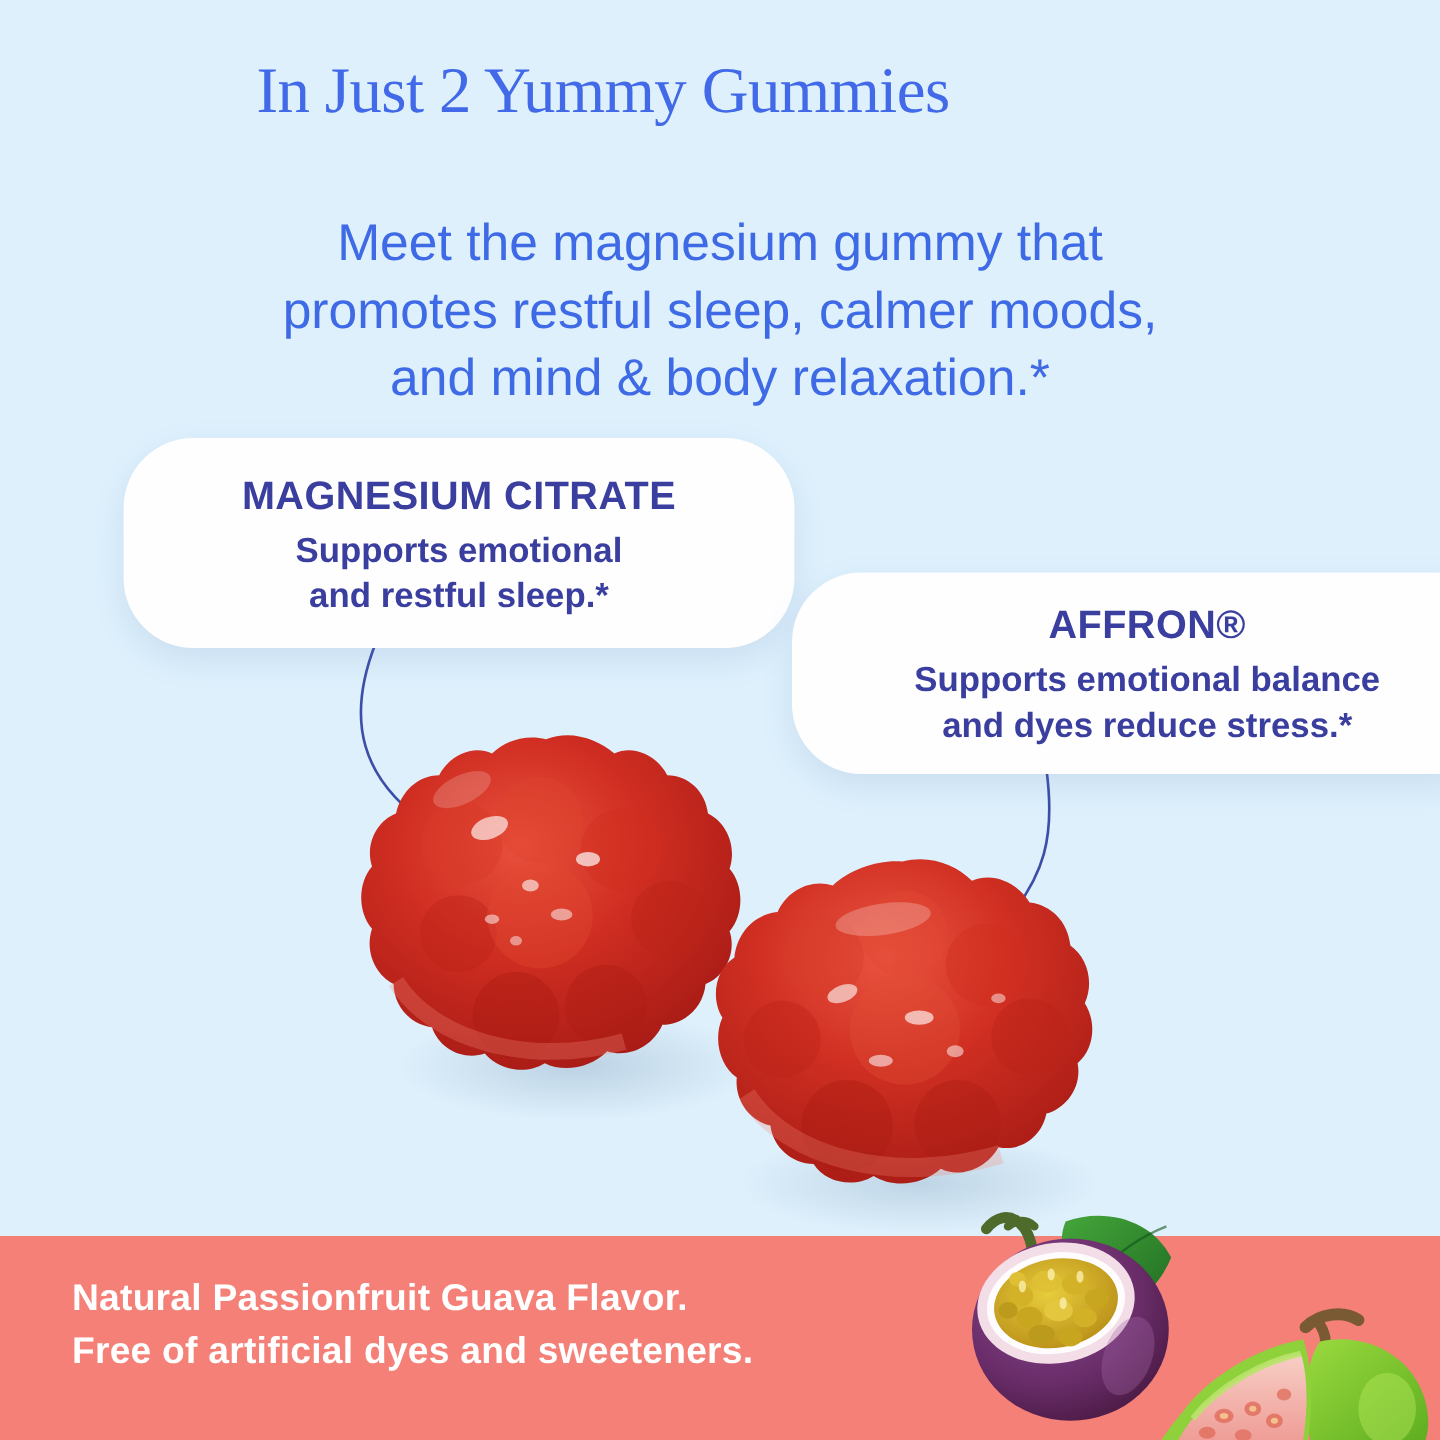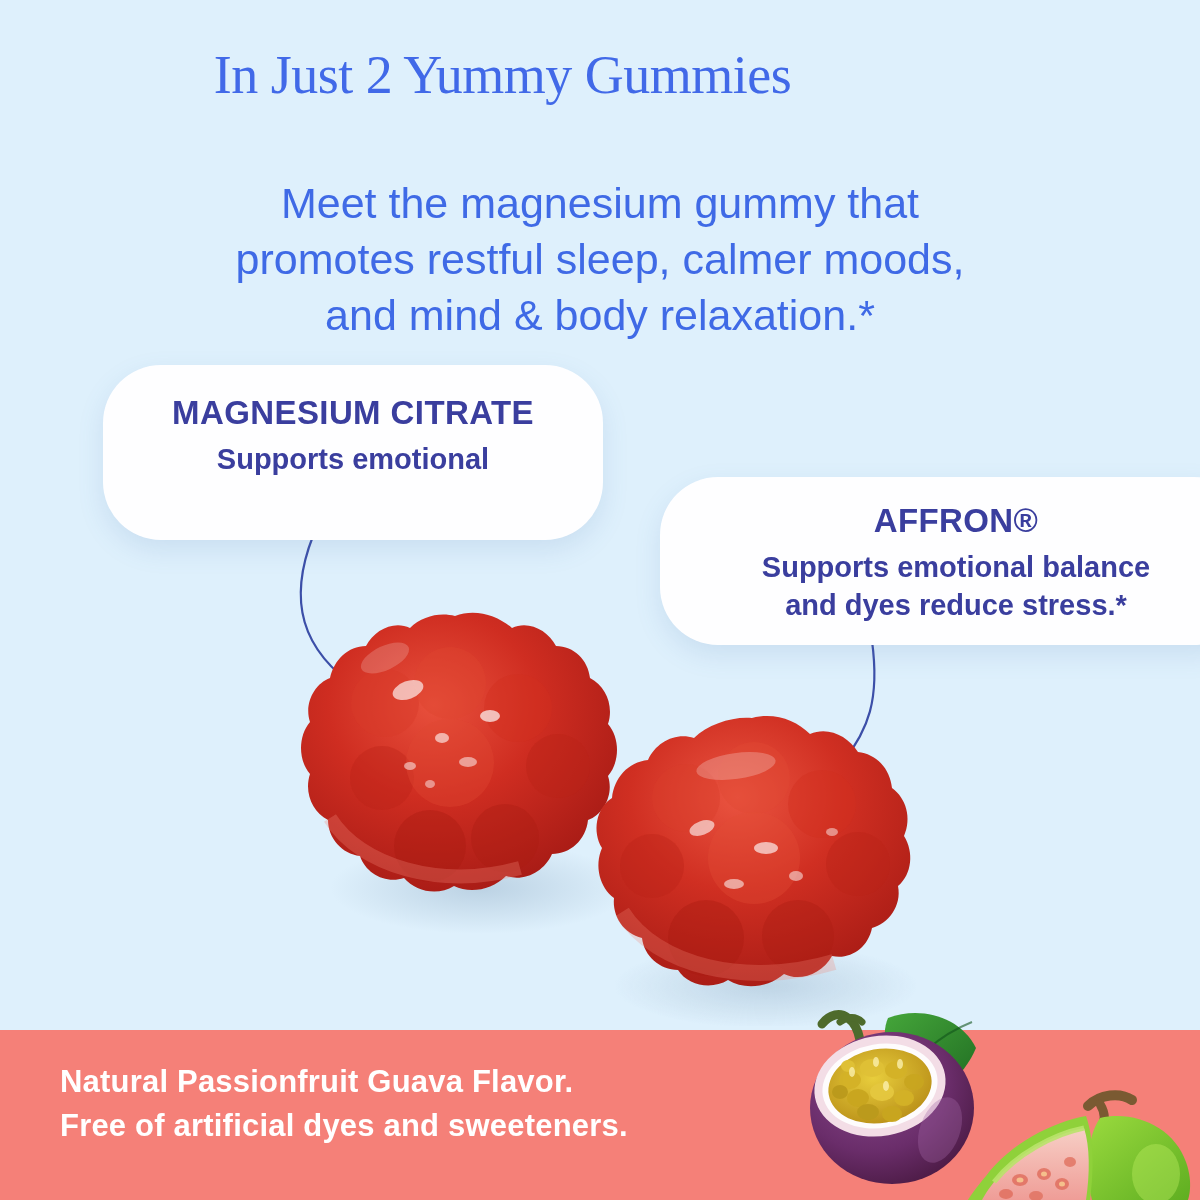--- a/index.html
+++ b/index.html
@@ -42,21 +42,21 @@
   }
   .card .card-title{
     font-size:33px;font-weight:bold;letter-spacing:0.4px;
     line-height:1.1;
   }
   .card .card-body{
     font-size:29px;font-weight:bold;line-height:1.30;margin-top:10px;
   }
   .card .card-body div{display:block;}
 
-  #card-mag{left:103px;top:365px;width:500px;height:175px;padding:30px 22px 0 22px;}
+  #card-mag{left:103px;top:365px;width:559px;height:175px;padding:30px 22px 0 22px;}
   #card-aff{left:628px;top:477px;width:592px;height:168px;padding:26px 20px 0 20px;margin-left:32px;}
 
   
   .connectors{position:absolute;left:0;top:0;width:1200px;height:1200px;pointer-events:none;}
 
   
   .gummy{position:absolute;}
   .gummy svg{display:block;}
 
   
@@ -217,20 +217,21 @@
         <ellipse cx="246" cy="126" rx="6" ry="4" fill="#ffffff" opacity="0.55"></ellipse>
         <path d="M36,206 C70,260 160,282 248,256" stroke="#f4897a" stroke-width="16" fill="none" opacity="0.32"></path>
       </g>
     </svg>
   </div>
 
   <div class="card" id="card-mag">
     <div class="card-title">MAGNESIUM CITRATE</div>
     <div class="card-body">
       <div>Supports emotional</div>
+      <div>and restful sleep.*</div>
     </div>
   </div>
 
   <div class="card" id="card-aff">
     <div class="card-title">AFFRON®</div>
     <div class="card-body">
       <div>Supports emotional balance</div>
       <div>and dyes reduce stress.*</div>
     </div>
   </div>

